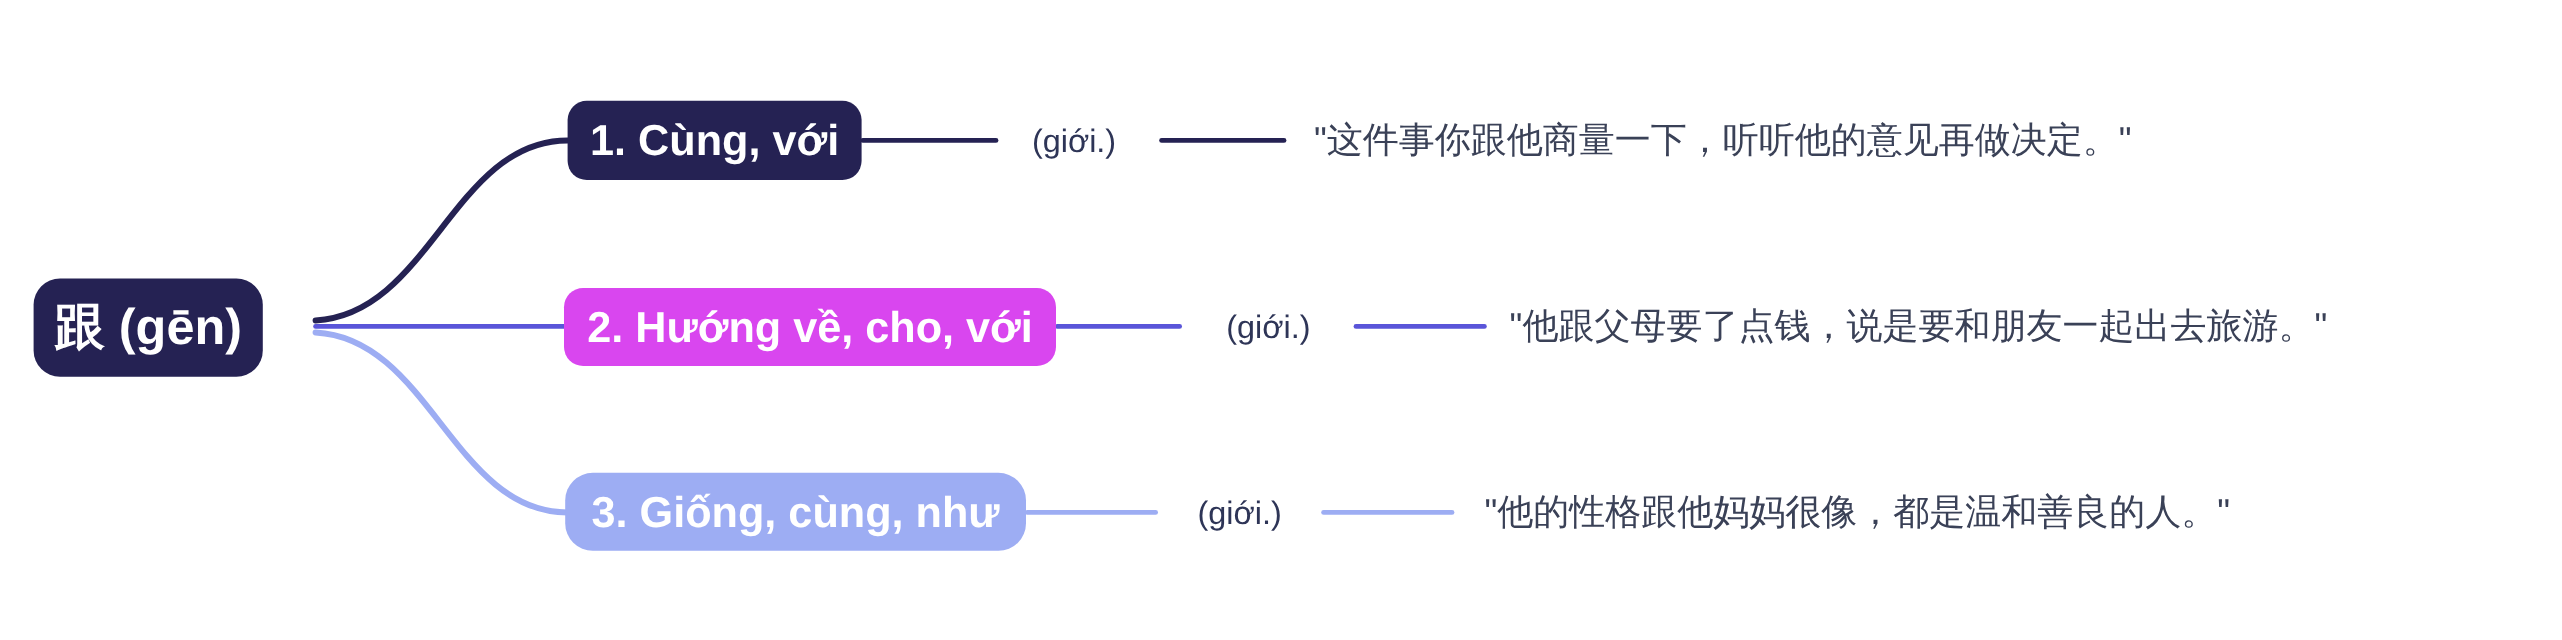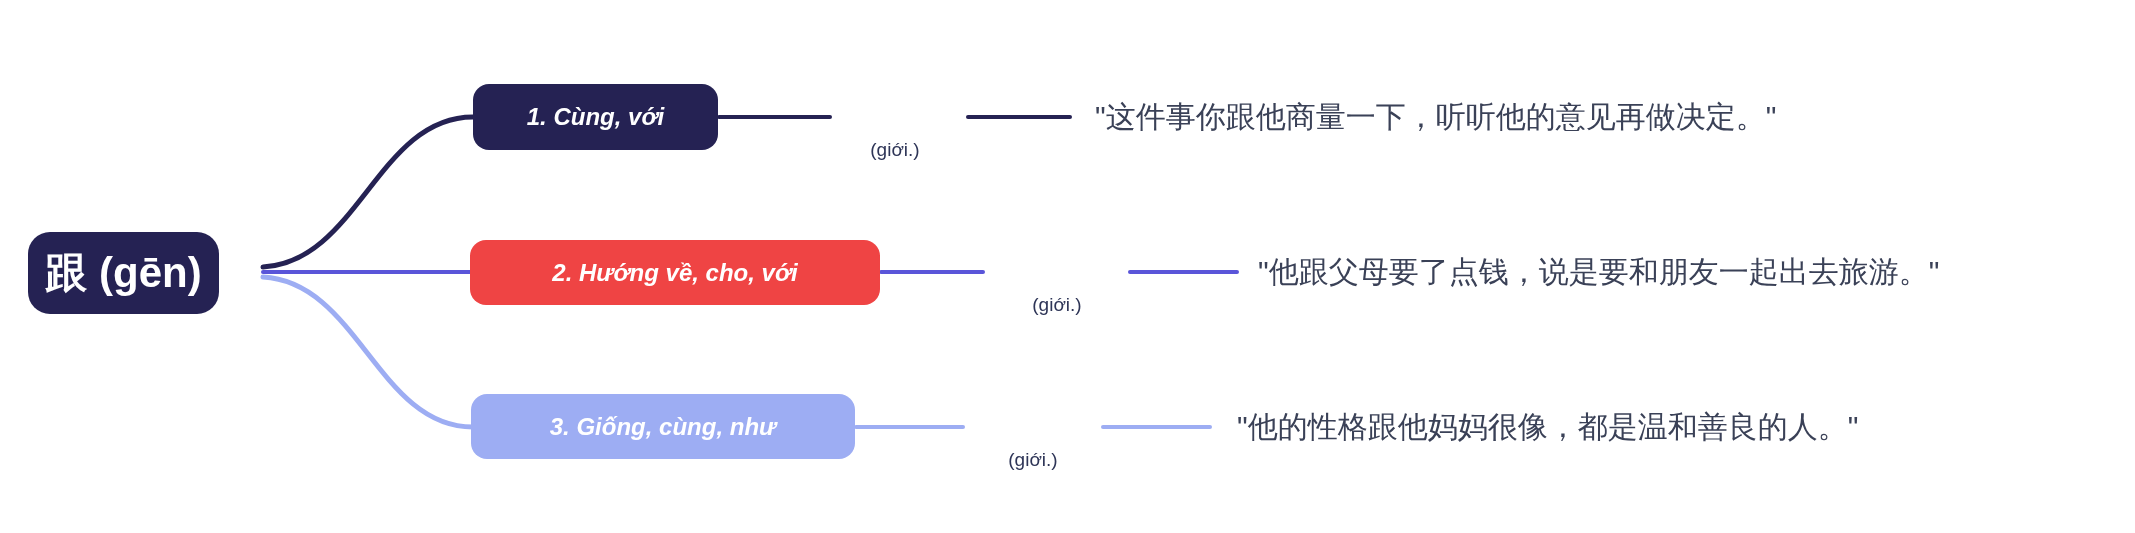--- a/index.html
+++ b/index.html
@@ -13,28 +13,28 @@
   .node{
     position:absolute;
     display:flex;align-items:center;justify-content:center;
     color:#fff;font-weight:bold;
     box-sizing:border-box;
   }
   .root-node{
     left:28px;top:232px;width:191px;height:82px;
     border-radius:22px;font-size:42px;
   }
-  .branch-node{height:65px;border-radius:16px;font-size:24px;font-style:italic;}
+  .branch-node{height:65px;border-radius:16px;font-size:36px;}
   .branch-node.n1{left:473px;top:84px;width:245px;height:66px;}
   .branch-node.n2{left:470px;top:240px;width:410px;}
-  .branch-node.n3{left:471px;top:394px;width:384px;}
+  .branch-node.n3{left:471px;top:394px;width:384px;border-radius:23px;}
   .pos-label{
     position:absolute;
     transform:translate(-50%,-50%);
-    font-size:19px;white-space:nowrap;margin-top:32px;
+    font-size:27px;white-space:nowrap;
   }
   .pos-label.p1{left:895px;top:118px;}
   .pos-label.p2{left:1057px;top:273px;}
   .pos-label.p3{left:1033px;top:428px;}
   .example{
     position:absolute;
     transform:translateY(-50%);
     font-size:30px;white-space:nowrap;
   }
   .example.e1{left:1095px;top:117px;}
@@ -65,21 +65,21 @@
   <div class="node root-node" style="background-color: rgb(37, 34, 83);">
     <span>跟 (gēn)</span>
   </div>
 
   <div class="node branch-node n1" style="background-color: rgb(37, 34, 83);">
     <span>1. Cùng, với</span>
   </div>
   <span class="pos-label p1" style="color: rgb(46, 53, 87);">(giới.)</span>
   <span class="example e1" style="color: rgb(58, 65, 87);">"这件事你跟他商量一下，听听他的意见再做决定。"</span>
 
-  <div class="node branch-node n2" style="background-color: #ef4444;">
+  <div class="node branch-node n2" style="background-color: #d946ef;">
     <span>2. Hướng về, cho, với</span>
   </div>
   <span class="pos-label p2" style="color: rgb(46, 53, 87);">(giới.)</span>
   <span class="example e2" style="color: rgb(58, 65, 87);">"他跟父母要了点钱，说是要和朋友一起出去旅游。"</span>
 
   <div class="node branch-node n3" style="background-color: rgb(157, 173, 243);">
     <span>3. Giống, cùng, như</span>
   </div>
   <span class="pos-label p3" style="color: rgb(46, 53, 87);">(giới.)</span>
   <span class="example e3" style="color: rgb(58, 65, 87);">"他的性格跟他妈妈很像，都是温和善良的人。"</span>

